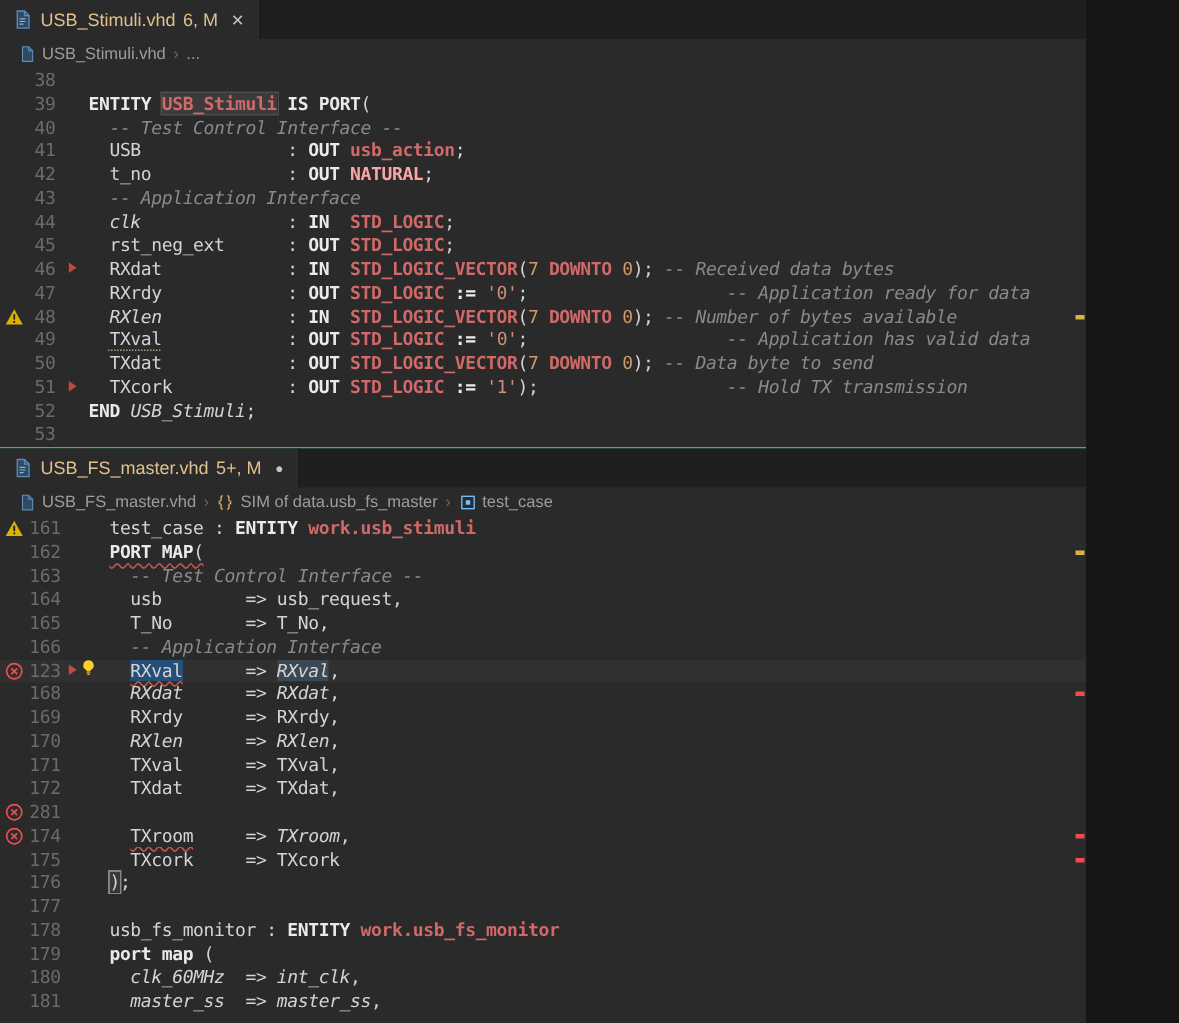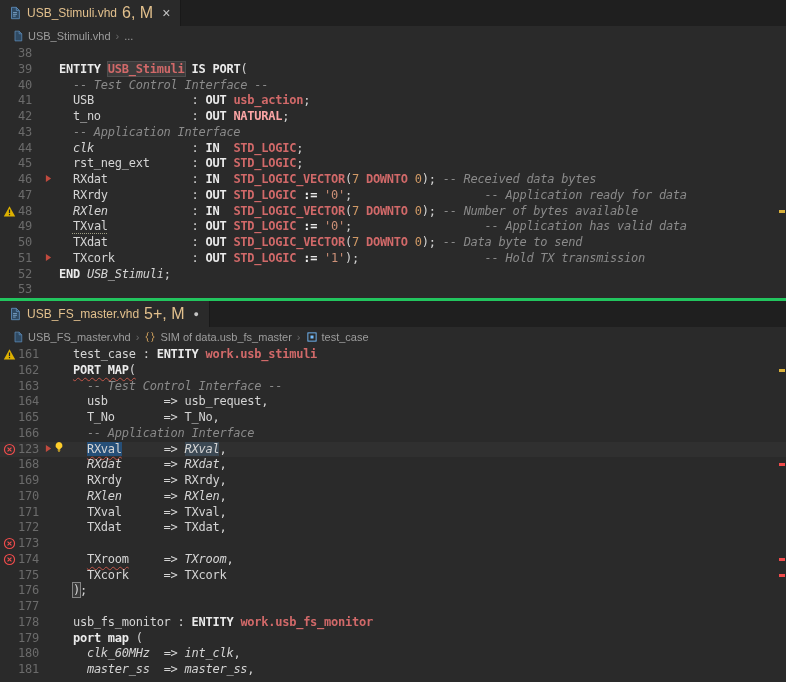--- a/index.html
+++ b/index.html
@@ -1,40 +1,40 @@
 <!DOCTYPE html>
 <html><head>
 <meta charset="utf-8">
 <style>
   *{margin:0;padding:0;box-sizing:border-box}
   html,body{background:#161616}
-  .screen{width:786px;height:682px;overflow:hidden;background:#2a2a2a;
+  .screen{width:724px;height:682px;overflow:hidden;background:#2a2a2a;
           font-family:"Liberation Sans",sans-serif;position:relative}
   .group{position:relative;background:#2a2a2a}
   .group1{height:298px}
-  .group2{height:384px;border-top:3px solid #22c55e}
+  .group2{height:384px;border-top:1px solid #22c55e}
   .tabbar{height:26px;background:#1f1f1f;display:flex;align-items:stretch}
   .tab{display:flex;align-items:center;gap:5px;padding:0 10px 0 8px;background:#2a2a2a;
        border-right:1px solid #191919;font-size:12px;cursor:pointer}
   .tab-label{color:#e2c08d;white-space:nowrap}
-  .tab-badge{color:#e2c08d;font-size:16px;white-space:nowrap}
+  .tab-badge{color:#e2c08d;font-size:12px;white-space:nowrap}
   .tab-close{color:#c5c5c5;font-size:14px;margin-left:4px;line-height:1}
   .tab-dirty{color:#c5c5c5;font-size:9px;margin-left:4px}
   .breadcrumbs{height:20px;display:flex;align-items:center;gap:5px;padding:0 12px;
                font-size:11px;color:#9d9d9d;background:#2a2a2a}
   .crumb{display:flex;align-items:center;gap:4px;cursor:pointer;white-space:nowrap}
   .crumb-sep{color:#6a6a6a}
   .icon{display:inline-flex;align-items:center}
   .code-area{position:relative;height:calc(100% - 46px);overflow:hidden}
   .code{font-family:"DejaVu Sans Mono",monospace;font-size:12px;line-height:15.75px;
         letter-spacing:-0.25px;white-space:pre;color:#d4d4d4}
   .line{display:flex;height:15.75px;white-space:pre}
   .line.current{background:rgba(255,255,255,0.03)}
   .g1{width:18px;flex:none;display:inline-flex;align-items:center;justify-content:center}
-  .g2{width:24px;flex:none;text-align:left;color:#6b6b6b}
+  .g2{width:24px;flex:none;text-align:center;color:#6b6b6b}
   .g3{width:17px;flex:none;display:inline-flex;align-items:center;gap:1px;padding-left:3px}
   .lc{flex:none}
   .tk.pln{color:#d4d4d4}
   .tk.pli{color:#d4d4d4;font-style:italic}
   .tk.kw{color:#eaeaea;font-weight:bold}
   .tk.typ{color:#d16969;font-weight:600}
   .tk.bi{color:#fca5a5;font-weight:600}
   .tk.num{color:#d19a66}
   .tk.str{color:#ce9178}
   .tk.cmt{color:#8a8a8a;font-style:italic}
@@ -156,21 +156,21 @@
                 <path d="M5.6 5.6l4.8 4.8M10.4 5.6l-4.8 4.8" stroke="#f14c4c" stroke-width="1.4"></path>
               </svg></span><span class="g2">123</span><span class="g3"><span><svg viewBox="0 0 8 10" width="7" height="9">
                   <path d="M1 1l6 4-6 4z" fill="#c14a3e"></path>
                 </svg></span><span><svg viewBox="0 0 16 16" width="12" height="12">
                   <path d="M8 1.5a4.6 4.6 0 0 0-2.3 8.6c.4.3.8.9.8 1.4h3a2 2 0 0 1 .8-1.4A4.6 4.6 0 0 0 8 1.5z" fill="#ffce2b"></path>
                   <rect x="6.2" y="12.2" width="3.6" height="1.1" rx=".4" fill="#e0b424"></rect>
                   <rect x="6.8" y="13.7" width="2.4" height="1" rx=".4" fill="#e0b424"></rect>
                 </svg></span></span><span class="lc"><span class="tk pln">    </span><span class="tk pln sq-r hl-sel">RXval</span><span class="tk pln">      </span><span class="tk pln">=&gt; </span><span class="tk pli hl-occ">RXval</span><span class="tk pln">,</span></span></div><div class="line"><span class="g1"></span><span class="g2">168</span><span class="g3"></span><span class="lc"><span class="tk pln">    </span><span class="tk pli">RXdat</span><span class="tk pln">      =&gt; </span><span class="tk pli">RXdat</span><span class="tk pln">,</span></span></div><div class="line"><span class="g1"></span><span class="g2">169</span><span class="g3"></span><span class="lc"><span class="tk pln">    RXrdy      =&gt; RXrdy,</span></span></div><div class="line"><span class="g1"></span><span class="g2">170</span><span class="g3"></span><span class="lc"><span class="tk pln">    </span><span class="tk pli">RXlen</span><span class="tk pln">      =&gt; </span><span class="tk pli">RXlen</span><span class="tk pln">,</span></span></div><div class="line"><span class="g1"></span><span class="g2">171</span><span class="g3"></span><span class="lc"><span class="tk pln">    TXval      =&gt; TXval,</span></span></div><div class="line"><span class="g1"></span><span class="g2">172</span><span class="g3"></span><span class="lc"><span class="tk pln">    TXdat      =&gt; TXdat,</span></span></div><div class="line"><span class="g1"><svg viewBox="0 0 16 16" width="13" height="13">
                 <circle cx="8" cy="8" r="6.2" fill="none" stroke="#f14c4c" stroke-width="1.4"></circle>
                 <path d="M5.6 5.6l4.8 4.8M10.4 5.6l-4.8 4.8" stroke="#f14c4c" stroke-width="1.4"></path>
-              </svg></span><span class="g2">173</span><span class="g3"></span></div><div class="line"><span class="g1"><svg viewBox="0 0 16 16" width="13" height="13">
+              </svg></span><span class="g2">281</span><span class="g3"></span></div><div class="line"><span class="g1"><svg viewBox="0 0 16 16" width="13" height="13">
                 <circle cx="8" cy="8" r="6.2" fill="none" stroke="#f14c4c" stroke-width="1.4"></circle>
                 <path d="M5.6 5.6l4.8 4.8M10.4 5.6l-4.8 4.8" stroke="#f14c4c" stroke-width="1.4"></path>
               </svg></span><span class="g2">174</span><span class="g3"></span><span class="lc"><span class="tk pln">    </span><span class="tk pln sq-r">TXroom</span><span class="tk pln">     =&gt; </span><span class="tk pli">TXroom</span><span class="tk pln">,</span></span></div><div class="line"><span class="g1"></span><span class="g2">175</span><span class="g3"></span><span class="lc"><span class="tk pln">    TXcork     =&gt; TXcork</span></span></div><div class="line"><span class="g1"></span><span class="g2">176</span><span class="g3"></span><span class="lc"><span class="tk pln">  </span><span class="tk pln br-match">)</span><span class="tk pln">;</span></span></div><div class="line"><span class="g1"></span><span class="g2">177</span><span class="g3"></span><span class="lc"></span></div><div class="line"><span class="g1"></span><span class="g2">178</span><span class="g3"></span><span class="lc"><span class="tk pln">  usb_fs_monitor : </span><span class="tk kw">ENTITY</span><span class="tk pln"> </span><span class="tk typ">work.usb_fs_monitor</span></span></div><div class="line"><span class="g1"></span><span class="g2">179</span><span class="g3"></span><span class="lc"><span class="tk pln">  </span><span class="tk kw">port map</span><span class="tk pln"> (</span></span></div><div class="line"><span class="g1"></span><span class="g2">180</span><span class="g3"></span><span class="lc"><span class="tk pln">    </span><span class="tk pli">clk_60MHz</span><span class="tk pln">  =&gt; </span><span class="tk pli">int_clk</span><span class="tk pln">,</span></span></div><div class="line"><span class="g1"></span><span class="g2">181</span><span class="g3"></span><span class="lc"><span class="tk pln">    </span><span class="tk pli">master_ss</span><span class="tk pln">  =&gt; </span><span class="tk pli">master_ss</span><span class="tk pln">,</span></span></div></div>
       <div class="ruler">
           <div class="ruler-mark warn" style="top: 21.75px;"></div>
           <div class="ruler-mark err" style="top: 116.25px;"></div>
           <div class="ruler-mark err" style="top: 210.75px;"></div>
           <div class="ruler-mark err" style="top: 226.5px;"></div>
         </div>
     </div>

